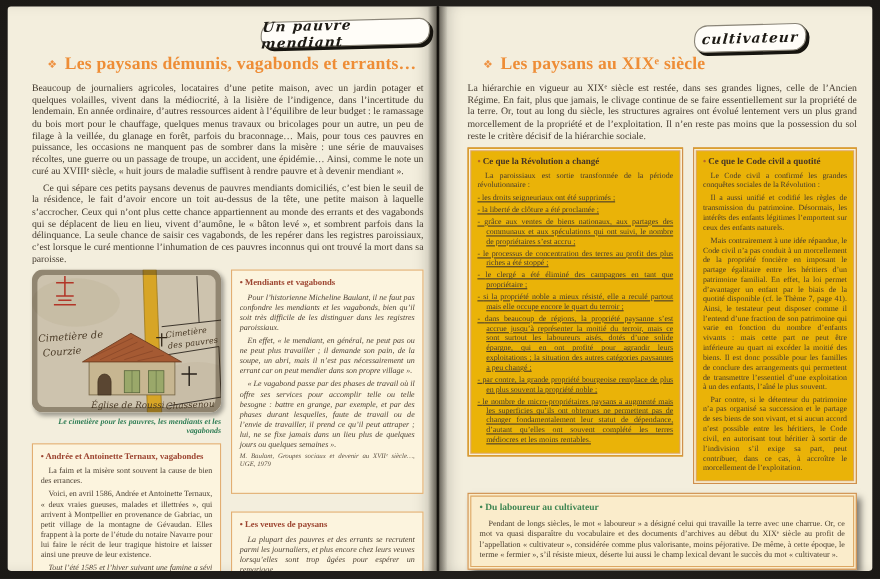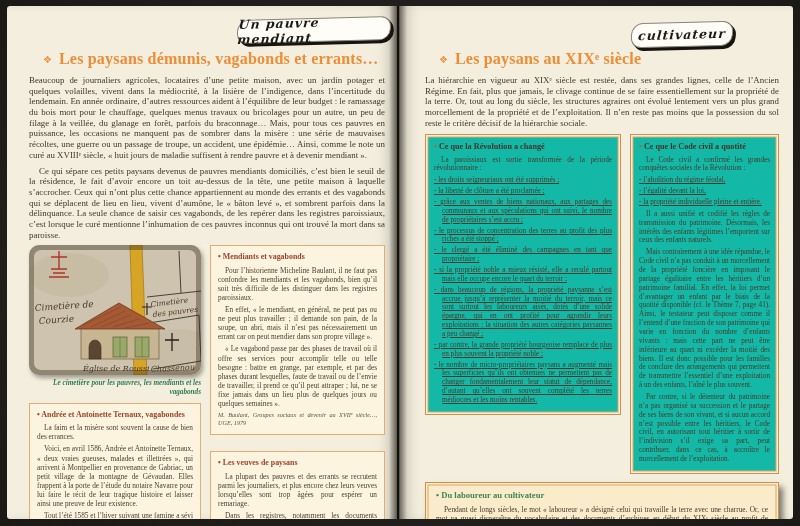--- a/index.html
+++ b/index.html
@@ -46,32 +46,32 @@
   .col-r{flex:1;min-width:0;}
 
   
   .map-wrap{width:172px;border-radius:10px;overflow:hidden;position:relative;
     box-shadow:2px 3px 4px rgba(0,0,0,.35);}
   .map-wrap svg{display:block;}
   .fig-cap{font-size:7.2px;font-style:italic;font-weight:bold;color:#2f7d55;
     margin:4px 0 6px 0;line-height:1.2;text-align:right;}
 
   
-  .box{background:#fcf4de;border:1px solid #e2ae72;padding:6px 7px 5px 7px;
+  .box{background:#fcf4de;border:1px solid #e2ae72;padding:6px 7px 19px 7px;
     font-size:7.3px;line-height:1.24;color:#4a3e31;text-align:justify;}
   .box h3{margin:0 0 4px 0;font-size:7.9px;font-weight:bold;color:#9c4430;}
   .box h3::before{content:"•  ";color:#9c4430;}
   .box p{margin:0 0 3px 0;text-indent:7px;}
-  .box .ital{}
+  .box .ital{font-style:italic;}
   .cite{font-size:6.2px;font-style:italic;color:#5c5143;margin-top:2px;text-indent:0 !important;}
   .mt{margin-top:16px;}
 
   
   .two-boxes{display:flex;gap:9px;align-items:flex-start;margin-top:6px;}
-  .frame-box{background:#14b8a6;border:1px solid #cf8f4e;
+  .frame-box{background:#eab308;border:1px solid #cf8f4e;
     box-shadow:inset 0 0 0 1.5px #f9efd6, inset 0 0 0 2.5px #ddA763;
     padding:7px 8px 6px 8px;font-size:7.2px;line-height:1.23;color:#473b2d;text-align:justify;}
   .fb-rev{width:178px;flex:none;}
   .fb-code{flex:1;}
   .frame-box h3{margin:0 0 3px 0;font-size:8.2px;font-weight:bold;color:#463526;}
   .frame-box h3::before{content:"•  ";color:#b4642c;}
   .frame-box p{margin:0 0 3px 0;text-indent:7px;}
   ul.dash{list-style:none;margin:0 0 3px 0;padding:0;}
   ul.dash li{padding-left:8px;text-indent:-8px;margin:0 0 2px 0;text-decoration:underline;}
   ul.dash li::before{content:"-  ";}
@@ -205,25 +205,20 @@
           <li>si la propriété noble a mieux résisté, elle a reculé partout mais elle occupe encore le quart du terroir ;</li>
           <li>dans beaucoup de régions, la propriété paysanne s’est accrue jusqu’à représenter la moitié du terroir, mais ce sont surtout les laboureurs aisés, dotés d’une solide épargne, qui en ont profité pour agrandir leurs exploitations ; la situation des autres catégories paysannes a peu changé ;</li>
           <li>par contre, la grande propriété bourgeoise remplace de plus en plus souvent la propriété noble ;</li>
           <li>le nombre de micro-propriétaires paysans a augmenté mais les superficies qu’ils ont obtenues ne permettent pas de changer fondamentalement leur statut de dépendance, d’autant qu’elles ont souvent complété les terres médiocres et les moins rentables.</li>
         </ul>
       </div>
 
       <div class="frame-box fb-code">
         <h3>Ce que le Code civil a quotité</h3>
         <p>Le Code civil a confirmé les grandes conquêtes sociales de la Révolution :</p>
-        <ul class="dash">
-          <li>l’abolition du régime féodal,</li>
-          <li>l’égalité devant la loi,</li>
-          <li>la propriété individuelle pleine et entière.</li>
-        </ul>
         <p>Il a aussi unifié et codifié les règles de transmission du patrimoine. Désormais, les intérêts des enfants légitimes l’emportent sur ceux des enfants naturels.</p>
         <p>Mais contrairement à une idée répandue, le Code civil n’a pas conduit à un morcellement de la propriété foncière en imposant le partage égalitaire entre les héritiers d’un patrimoine familial. En effet, la loi permet d’avantager un enfant par le biais de la quotité disponible (cf. le Thème 7, page 41). Ainsi, le testateur peut disposer comme il l’entend d’une fraction de son patrimoine qui varie en fonction du nombre d’enfants vivants : mais cette part ne peut être inférieure au quart ni excéder la moitié des biens. Il est donc possible pour les familles de conclure des arrangements qui permettent de transmettre l’essentiel d’une exploitation à un des enfants, l’aîné le plus souvent.</p>
         <p>Par contre, si le détenteur du patrimoine n’a pas organisé sa succession et le partage de ses biens de son vivant, et si aucun accord n’est possible entre les héritiers, le Code civil, en autorisant tout héritier à sortir de l’indivision s’il exige sa part, peut contribuer, dans ce cas, à accroître le morcellement de l’exploitation.</p>
       </div>
     </div>
 
     <div class="big-box">
       <h3>Du laboureur au cultivateur</h3>
       <p>Pendant de longs siècles, le mot « laboureur » a désigné celui qui travaille la terre avec une charrue. Or, ce mot va quasi disparaître du vocabulaire et des documents d’archives au début du XIXᵉ siècle au profit de l’appellation « cultivateur », considérée comme plus valorisante, moins péjorative. De même, à cette époque, le terme « fermier », s’il résiste mieux, déserte lui aussi le champ lexical devant le succès du mot « cultivateur ».</p>
 

